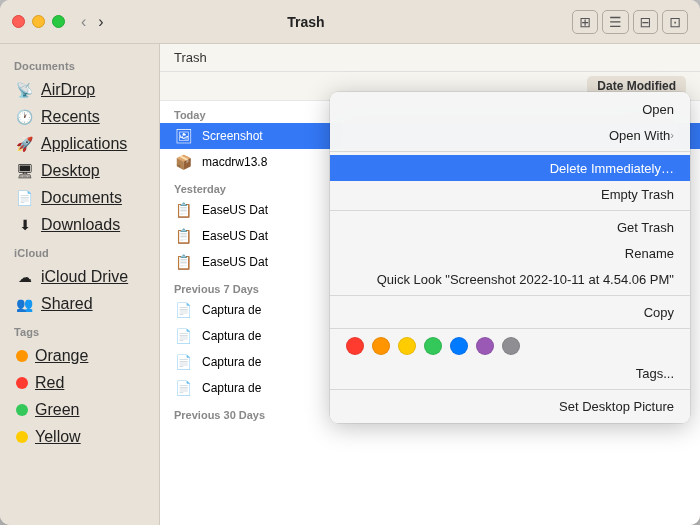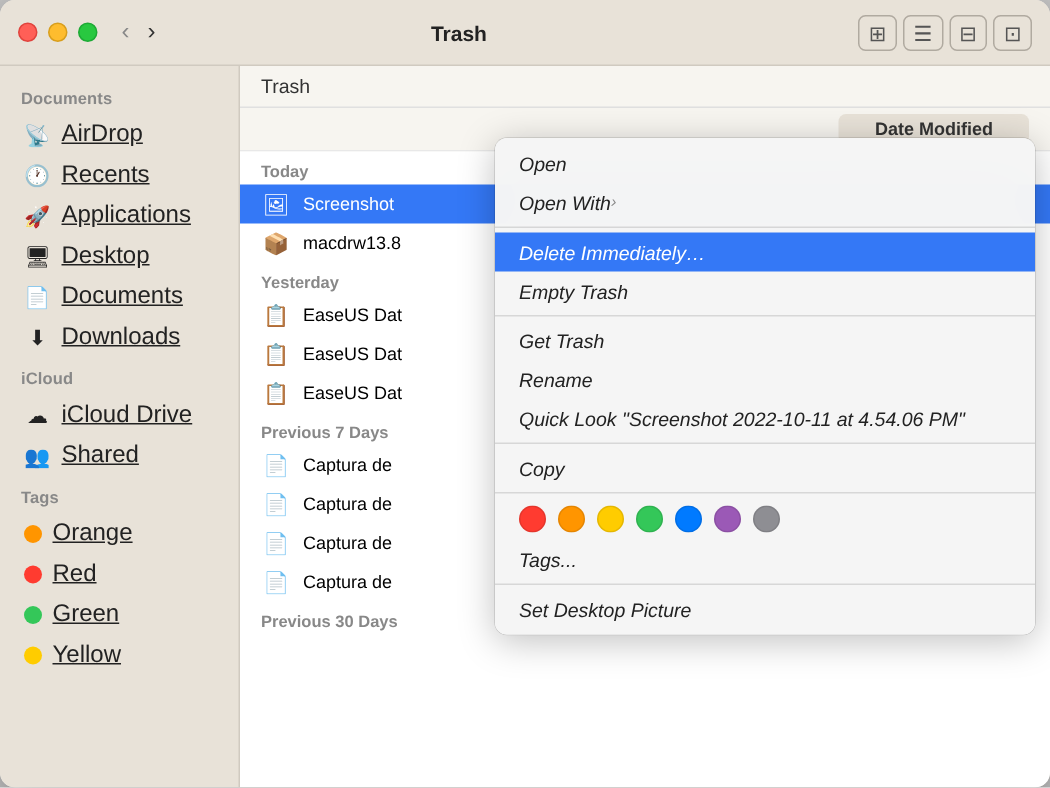--- a/index.html
+++ b/index.html
@@ -150,21 +150,21 @@
       justify-content: flex-end;
       padding: 4px 14px;
       border-bottom: 1px solid #e8e8e8;
       background: #f7f5f0;
     }
     .date-modified-label {
       font-size: 12px;
       font-weight: 600;
       color: #333;
       background: #e8e2d8;
-      padding: 3px 24px;
+      padding: 3px 10px;
       border-radius: 5px;
     }
     .file-list {
       overflow-y: auto;
       height: calc(100% - 70px);
       background: #fff;
     }
     .section-header {
       font-size: 11px;
       font-weight: 700;
@@ -208,23 +208,22 @@
       padding: 4px 0;
       overflow: hidden;
     }
     .menu-item {
       display: flex;
       align-items: center;
       padding: 5px 16px;
       font-size: 13px;
       color: #222;
       cursor: pointer;
-      justify-content: flex-start;
+      justify-content: flex-end;
       min-height: 26px;
-      font-style: italic;
     }
     .menu-item.highlighted {
       background: #3478f6;
       color: white;
     }
     .menu-item .chevron {
       font-size: 11px;
       color: #888;
     }
     .menu-separator {

